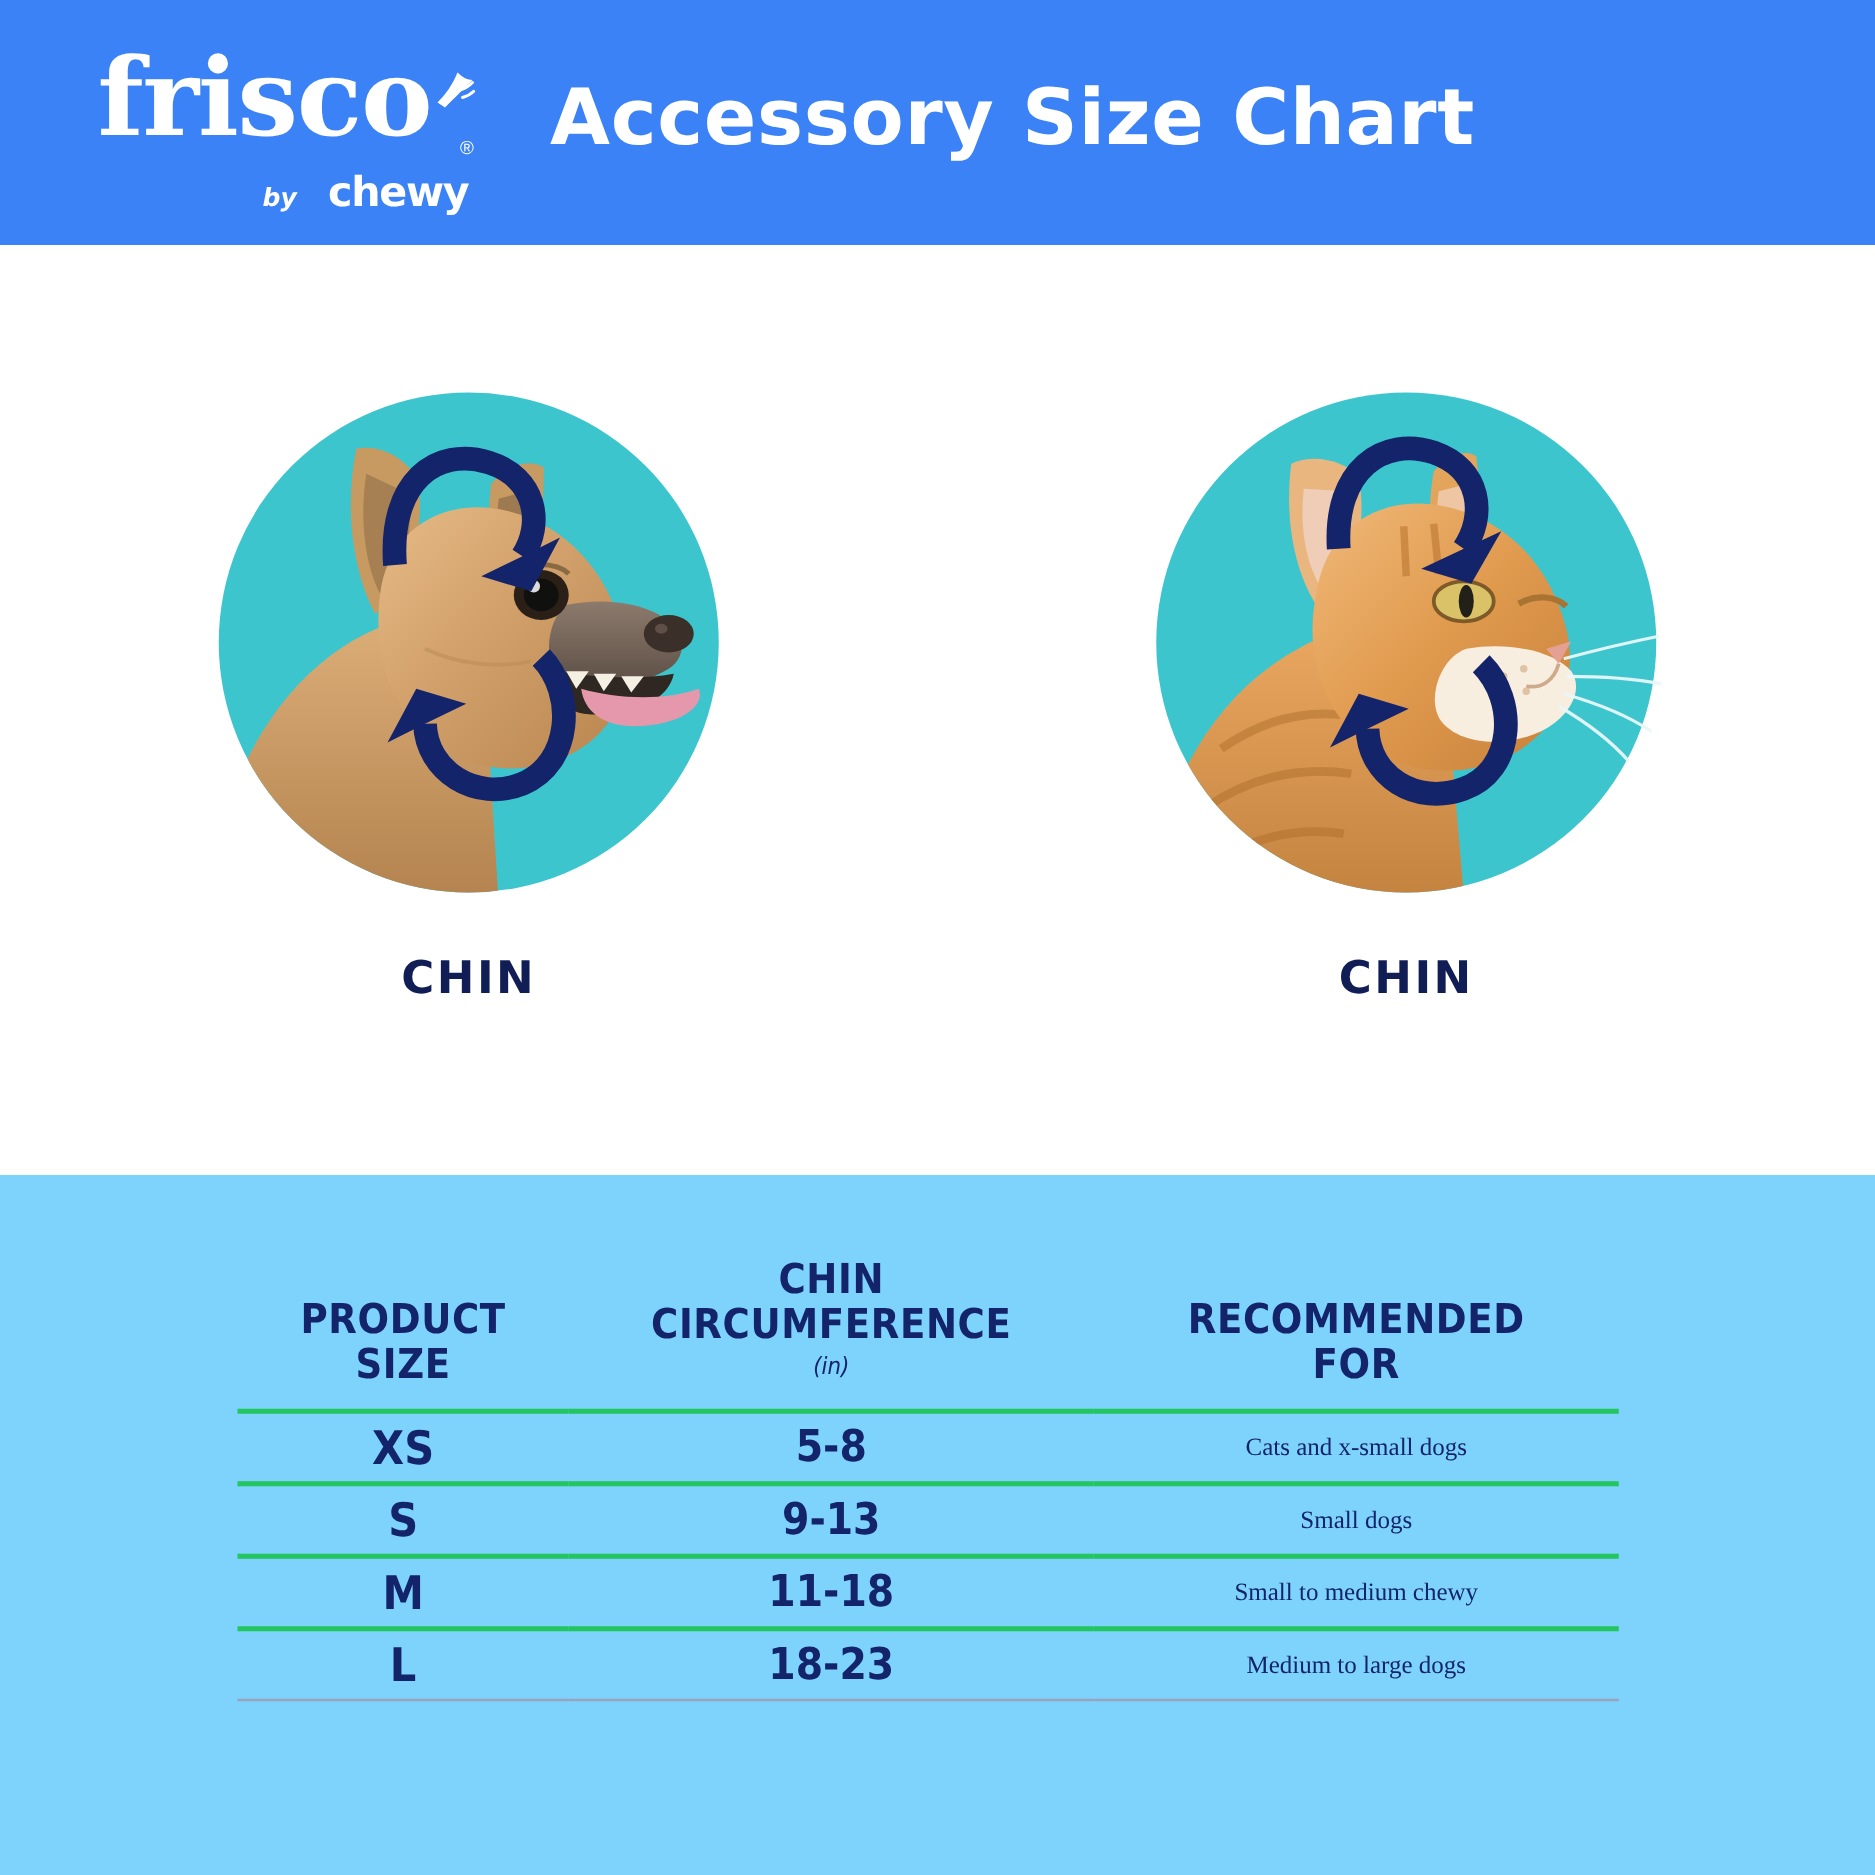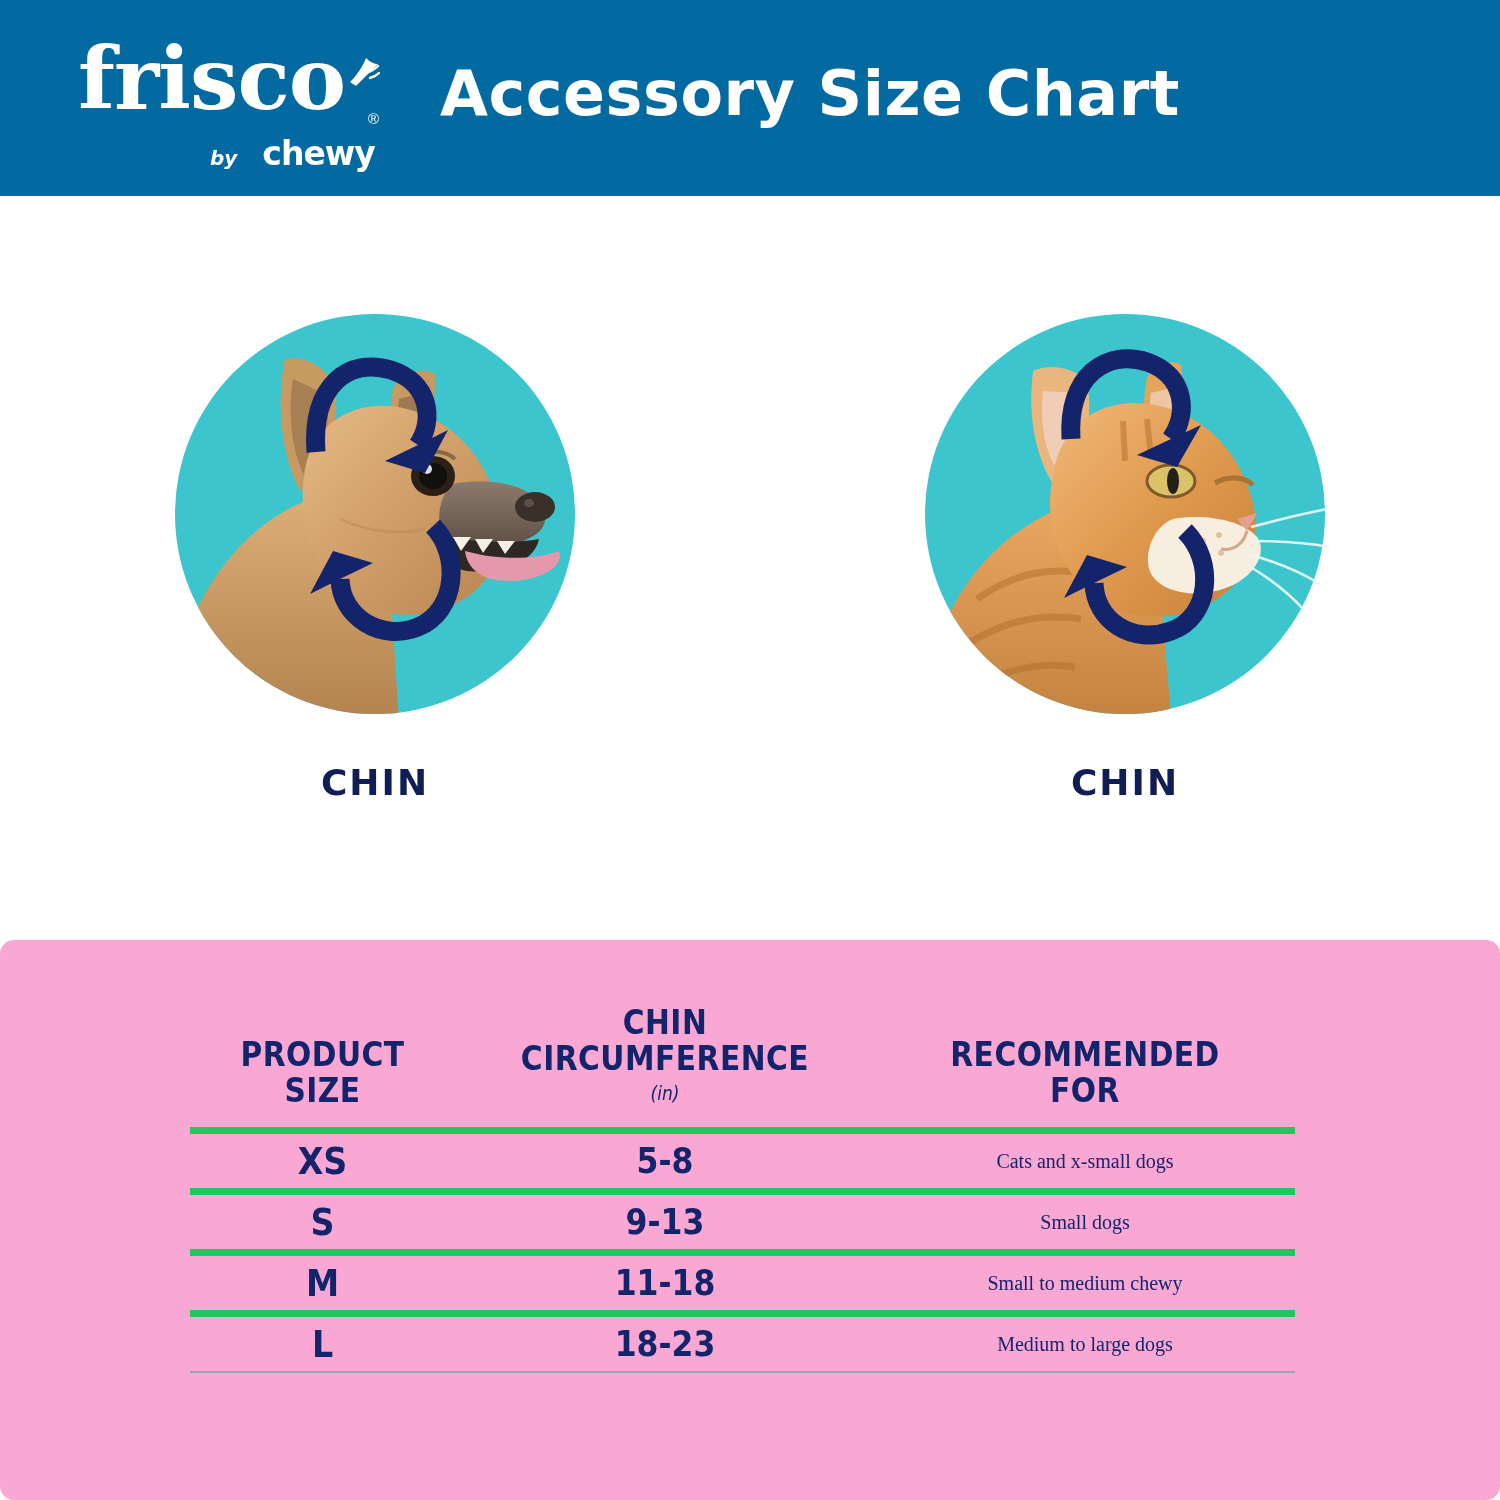--- a/index.html
+++ b/index.html
@@ -18,21 +18,21 @@
     overflow: hidden;
   }
 
   
   .header {
     position: absolute;
     left: 0;
     top: 0;
     width: 1500px;
     height: 196px;
-    background: #0369a1;
+    background: #3b82f6;
     display: flex;
     align-items: center;
   }
   .logo-block {
     position: absolute;
     left: 78px;
     top: 36px;
     width: 300px;
     height: 130px;
   }
@@ -160,22 +160,21 @@
     color: #111e56;
   }
 
   
   .table-panel {
     position: absolute;
     left: 0;
     top: 940px;
     width: 1500px;
     height: 560px;
-    background: #f9a8d4;
-    border-radius: 14px;
+    background: #7dd3fc;
   }
   .size-table {
     position: absolute;
     left: 190px;
     top: 65px;
     width: 1105px;
     border-collapse: collapse;
   }
   .size-table th {
     font-family: "DejaVu Sans Condensed", "DejaVu Sans", sans-serif;
@@ -194,21 +193,21 @@
     font-size: 19px;
     line-height: 32px;
     letter-spacing: 0;
     font-style: italic;
   }
   .col-size   { width: 265px; }
   .col-circ   { width: 420px; }
   .col-rec    { width: 420px; }
 
   .size-table tbody tr {
-    border-top: 7px solid #22c55e;
+    border-top: 4px solid #22c55e;
   }
   .size-table tbody tr:last-child {
     border-bottom: 2px solid #9aa3bb;
   }
   .size-table td {
     height: 52px;
     text-align: center;
     vertical-align: middle;
     color: #14246b;
   }

